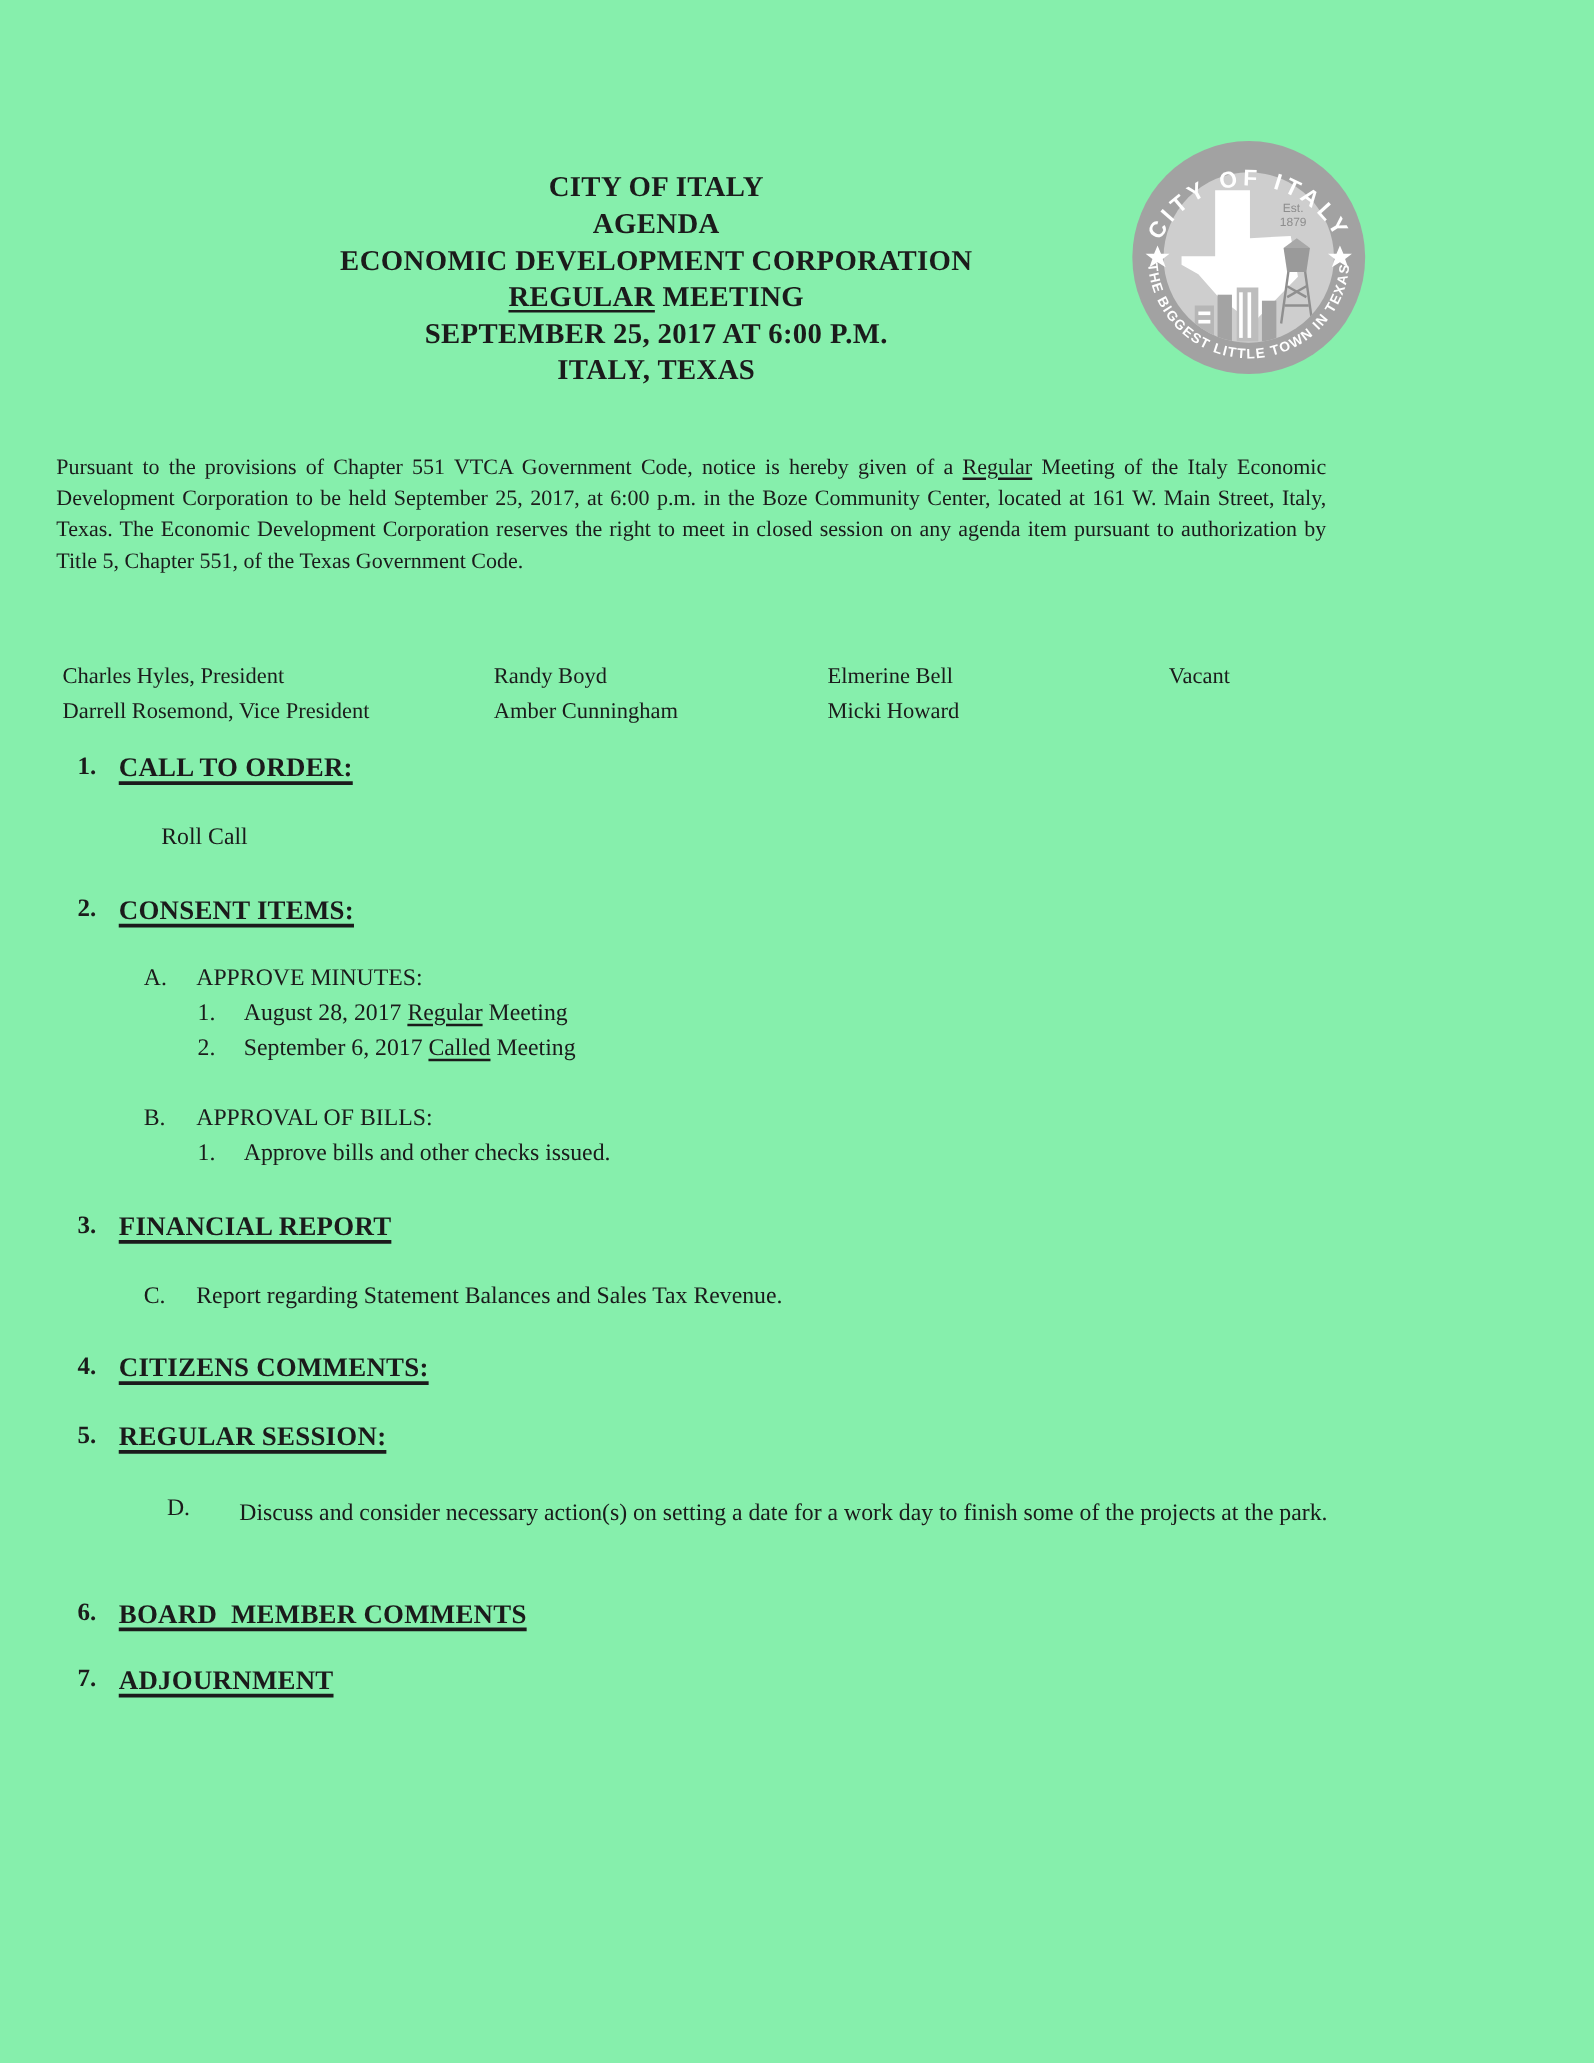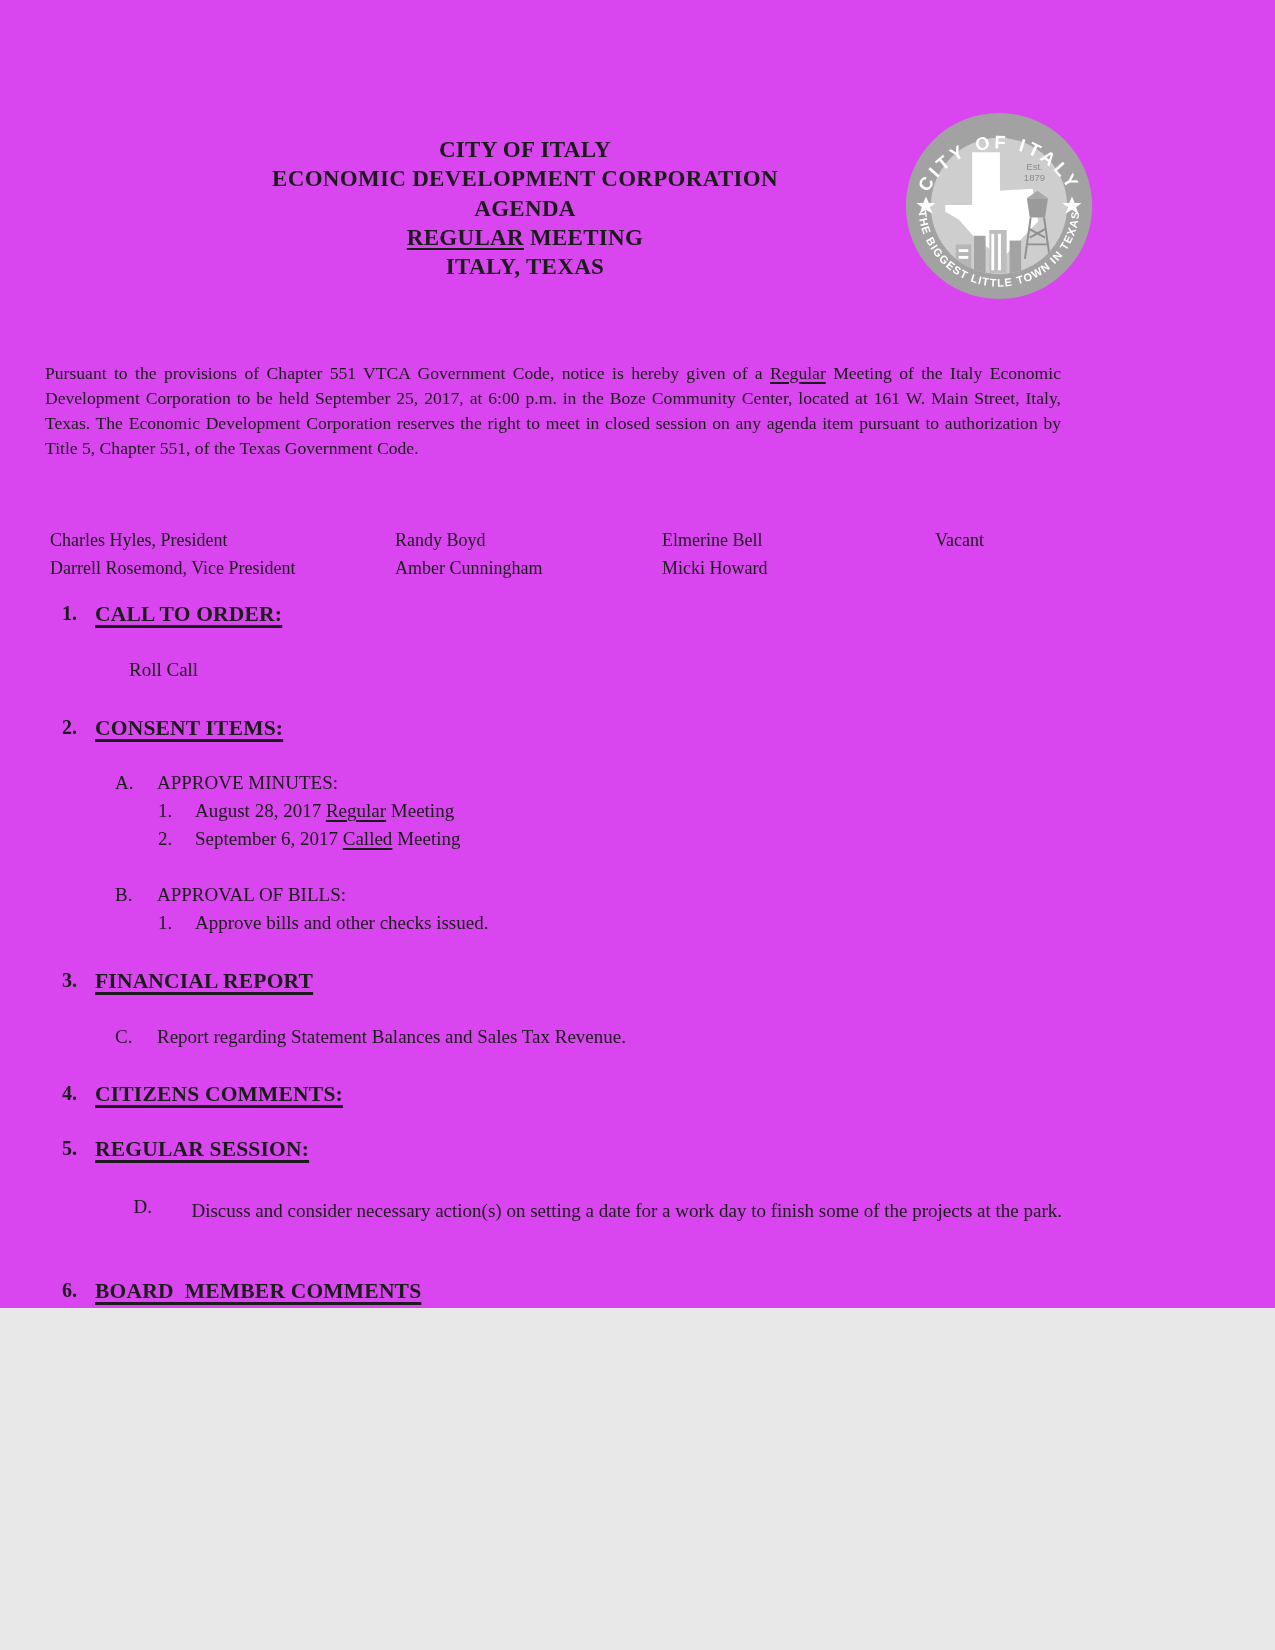--- a/index.html
+++ b/index.html
@@ -1,19 +1,19 @@
 <!DOCTYPE html>
 <html><head>
 <meta charset="utf-8">
 <style>
   html,body{margin:0;padding:0;background:#e8e8e8;}
   .page{
     position:relative;
-    width:1275px;height:1308px;
-    background:#d946ef;
+    width:1275px;height:1650px;
+    background:#86efac;
     font-family:"Liberation Serif", serif;
     color:#1b1b1b;
     overflow:hidden;
   }
   
   .doc-header{
     position:absolute;top:135px;left:45px;width:960px;
     text-align:center;font-weight:bold;font-size:23px;line-height:29.3px;
     letter-spacing:0.3px;
   }
@@ -41,23 +41,24 @@
   .seal{position:absolute;left:903px;top:110px;}
   .seal text{font-family:"Liberation Sans", sans-serif;}
 </style>
 </head>
 <body>
 
 <div class="page">
 
   <div class="doc-header">
     <div>CITY OF ITALY</div>
+    <div>AGENDA</div>
     <div>ECONOMIC DEVELOPMENT CORPORATION</div>
-    <div>AGENDA</div>
     <div><span class="u">REGULAR</span><span> MEETING</span></div>
+    <div>SEPTEMBER 25, 2017 AT 6:00 P.M.</div>
     <div>ITALY, TEXAS</div>
   </div>
 
   <svg class="seal" width="192" height="192" viewBox="0 0 200 200">
     <defs>
       <clipPath id="innerClip">
           <circle cx="100" cy="100" r="71"></circle>
         </clipPath>
       <path id="topArc" d="M 20,104 A 82,82 0 0 1 180,104"></path>
       <path id="bottomArc" d="M 16,100 A 84,84 0 0 0 184,100"></path>

